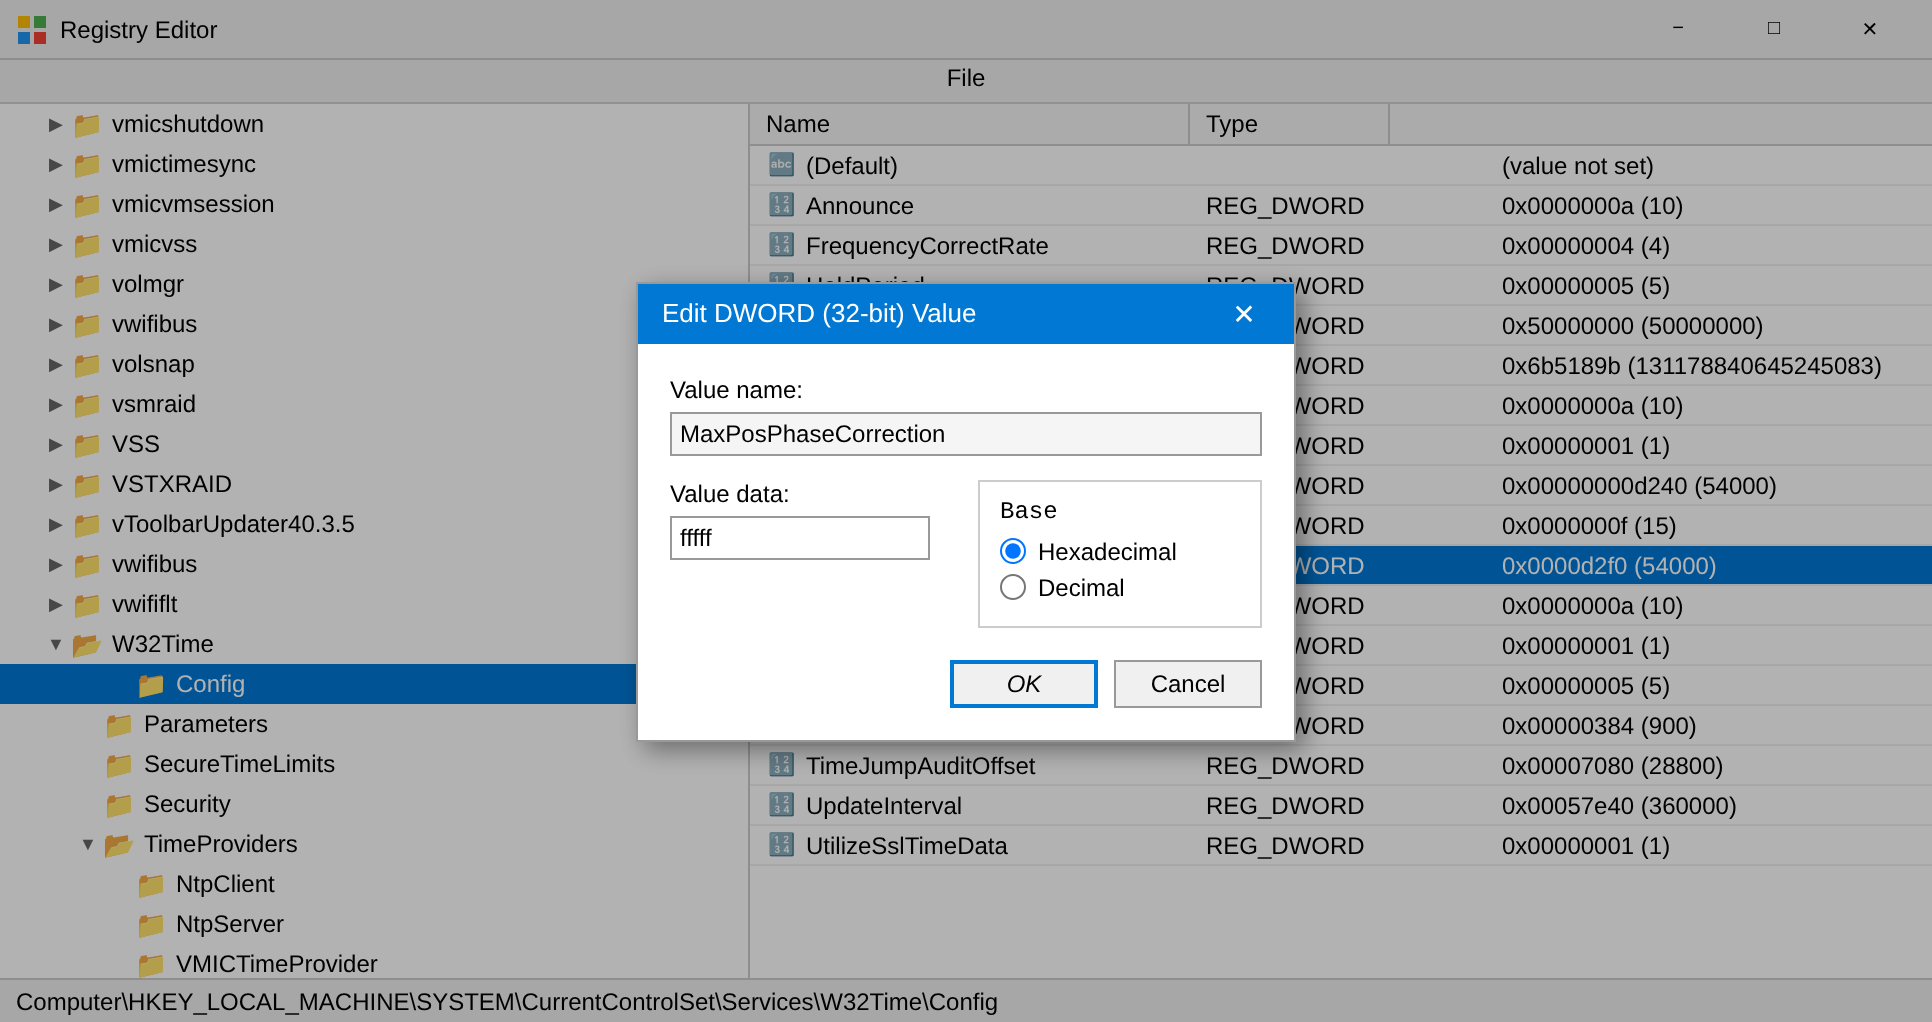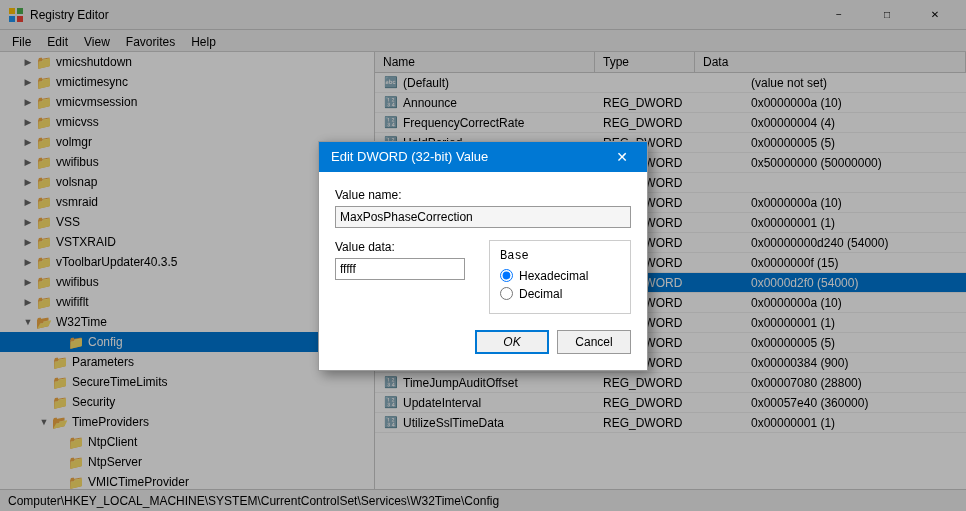--- a/index.html
+++ b/index.html
@@ -21,23 +21,24 @@
       width: 46px; height: 30px;
       display: flex; align-items: center; justify-content: center;
       font-size: 10px; cursor: pointer; border: none; background: transparent;
     }
 
     
     .menu-bar {
       background: #f0f0f0;
       height: 22px;
       display: flex;
-      align-items: flex-end;
+      align-items: center;
       padding: 0 4px;
       border-bottom: 1px solid #d0d0d0;
+      flex-direction: column;
     }
     .menu-item {
       padding: 2px 8px;
       cursor: pointer;
       font-size: 12px;
     }
 
     
     .main-area {
       display: flex;
@@ -339,21 +340,20 @@
       <span class="tree-icon folder-icon">📁</span>
       <span>VMICTimeProvider</span>
     </div>
 
   </div>
 
   <div class="registry-pane">
     <div class="col-headers">
       <div class="col-header col-name">Name</div>
       <div class="col-header col-type">Type</div>
-      <div class="col-header col-data">Data</div>
     </div>
     <div class="reg-table">
 
       <div class="reg-row">
         <div class="reg-cell cell-name">
           <span class="reg-icon">🔤</span>
           <span>(Default)</span>
         </div>
         <div class="reg-cell cell-type"></div>
         <div class="reg-cell cell-data">(value not set)</div>
@@ -389,20 +389,21 @@
         </div>
         <div class="reg-cell cell-type">REG_DWORD</div>
         <div class="reg-cell cell-data">0x50000000 (50000000)</div>
       </div>
       <div class="reg-row">
         <div class="reg-cell cell-name">
           <span class="reg-icon">🔢</span>
           <span>LastClockRate</span>
         </div>
         <div class="reg-cell cell-type">REG_DWORD</div>
+        <div class="reg-cell cell-data">0x6b5189b (131178840645245083)</div>
       </div>
       <div class="reg-row">
         <div class="reg-cell cell-name">
           <span class="reg-icon">🔢</span>
           <span>LocalClockDispersion</span>
         </div>
         <div class="reg-cell cell-type">REG_DWORD</div>
         <div class="reg-cell cell-data">0x0000000a (10)</div>
       </div>
       <div class="reg-row">

